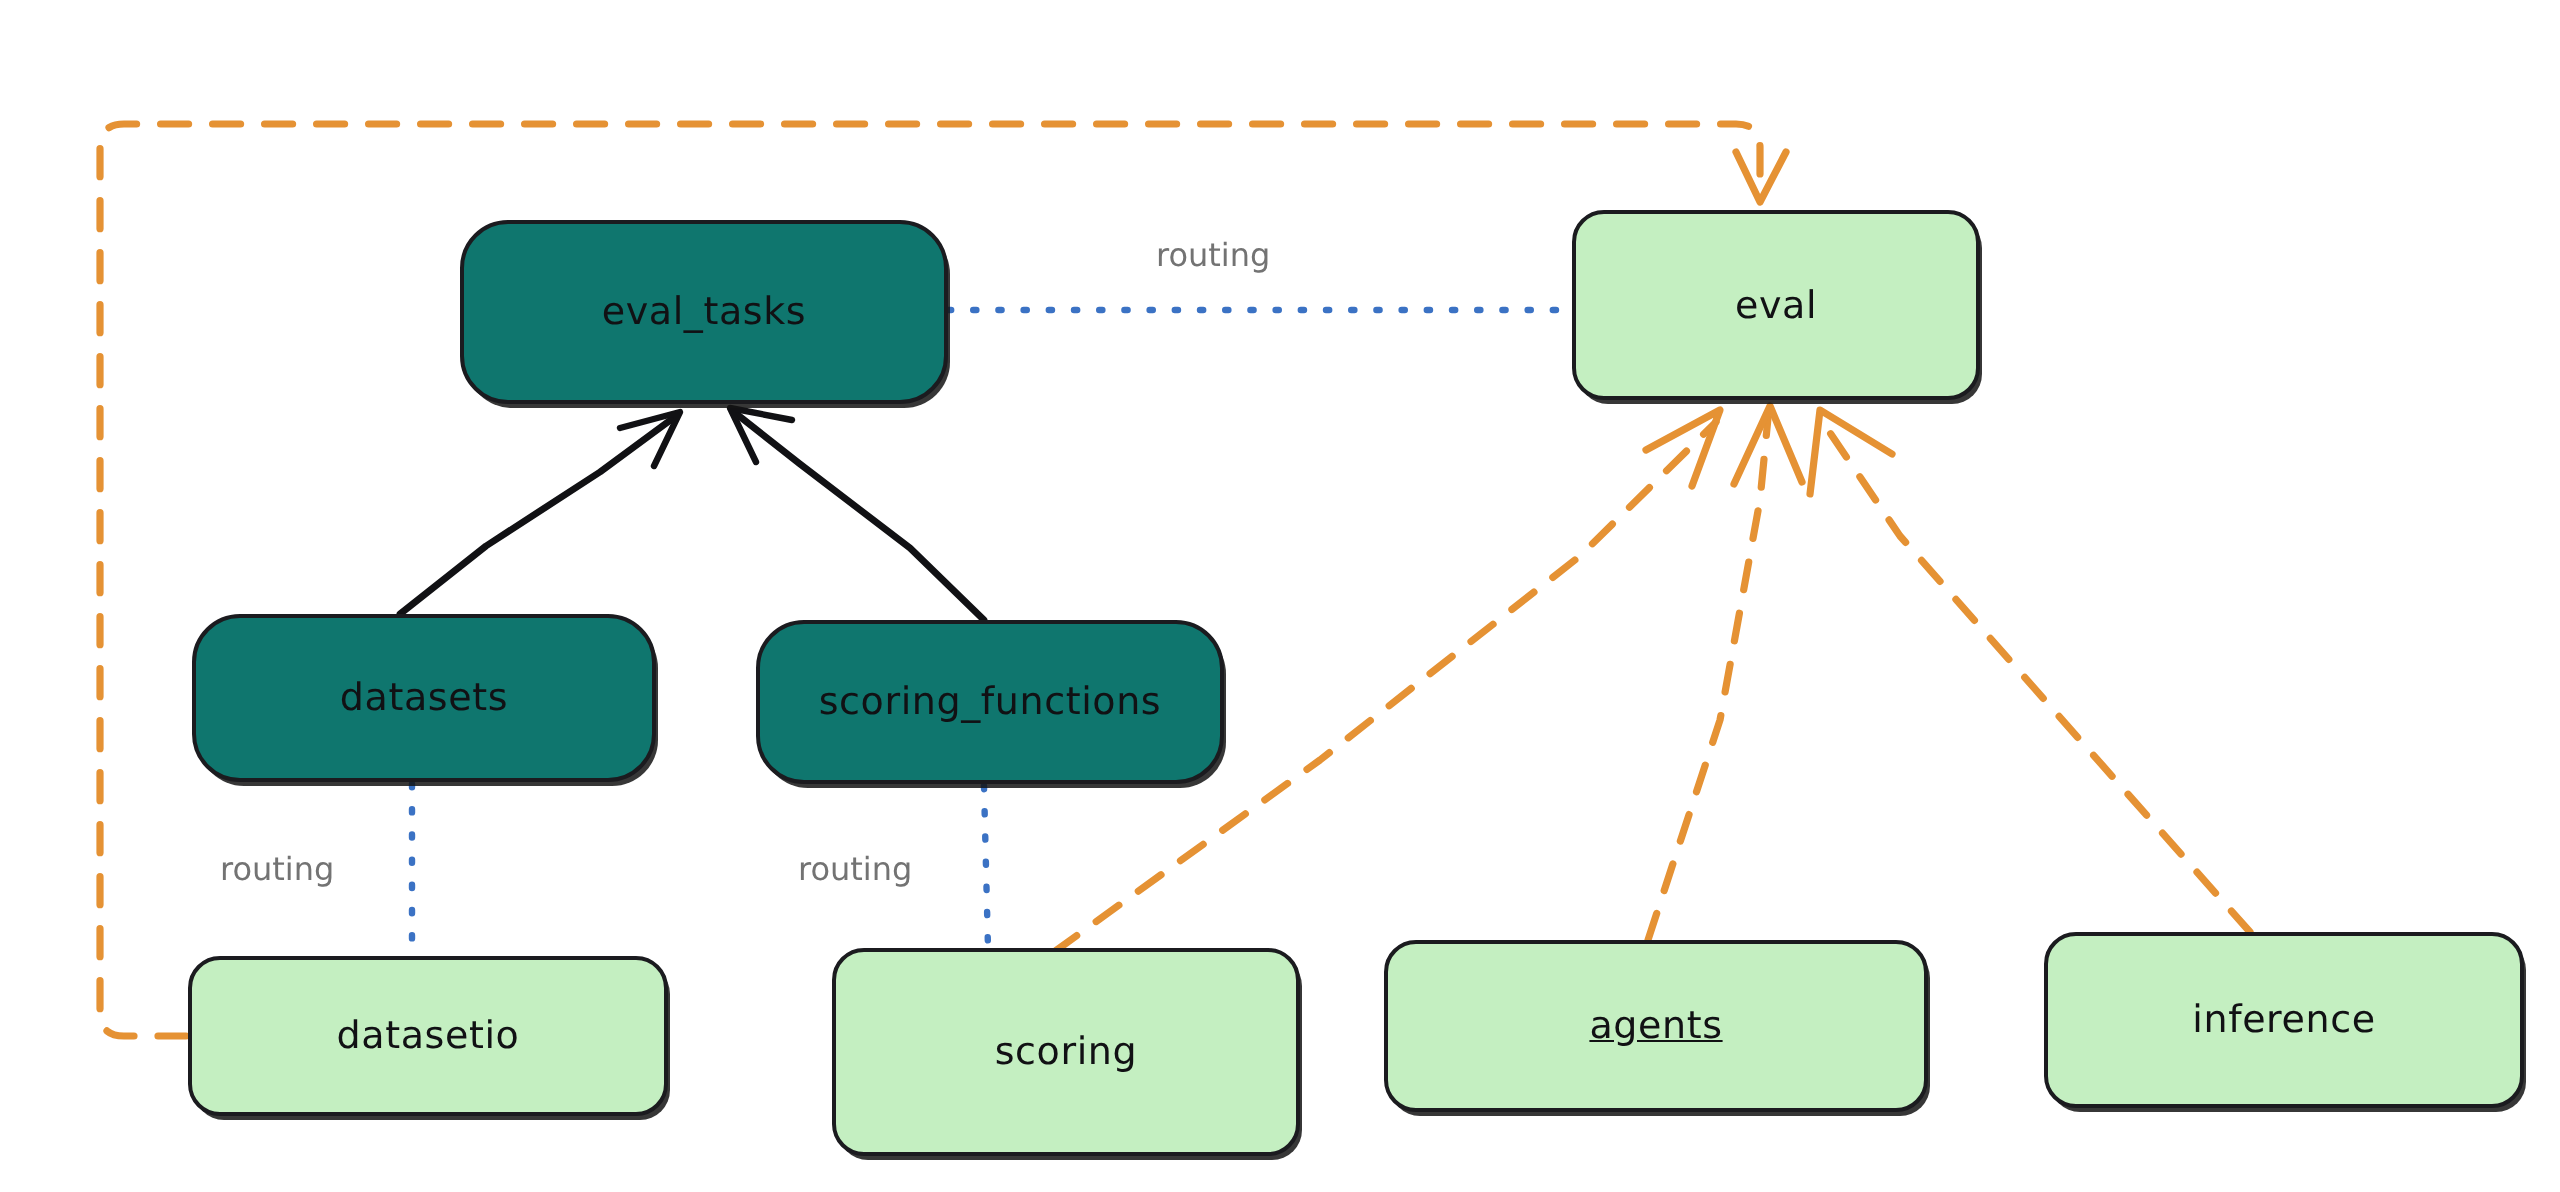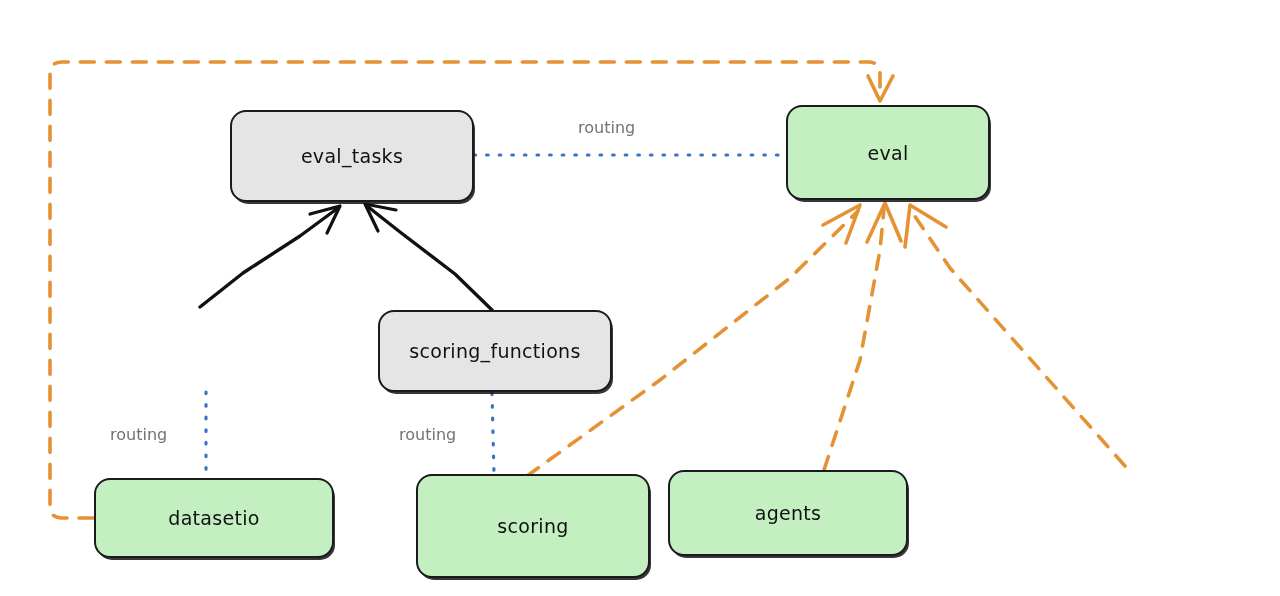--- a/index.html
+++ b/index.html
@@ -32,21 +32,21 @@
     display: flex;
     align-items: center;
     justify-content: center;
     text-align: center;
     color: #111114;
     font-family: "DejaVu Sans", sans-serif;
     font-size: 19px;
     letter-spacing: 0.3px;
     box-shadow: 2px 3px 0px -1px rgba(20,20,20,0.85);
   }
-  .node.blue { background: #e5e5e5; }
+  .node.blue { background: #0f766e; border-radius: 24px; }
   .node.green { background: #c4efc1; }
   .node-label { pointer-events: none; }
   .edge-label {
     position: absolute;
     color: #737373;
     font-family: "DejaVu Sans", sans-serif;
     font-size: 16px;
     white-space: nowrap;
   }
 </style>
@@ -101,37 +101,43 @@
   </svg>
 
   <div class="node blue" style="left:230px; top:110px; width:244px; height:92px;">
     <span class="node-label">eval_tasks</span>
   </div>
 
   <div class="node green" style="left:786px; top:105px; width:204px; height:95px;">
     <span class="node-label">eval</span>
   </div>
 
+  <div class="node blue" style="left:96px; top:307px; width:232px; height:84px;">
+    <span class="node-label">datasets</span>
+  </div>
 
   <div class="node blue" style="left:378px; top:310px; width:234px; height:82px;">
     <span class="node-label">scoring_functions</span>
   </div>
 
   <div class="node green" style="left:94px; top:478px; width:240px; height:80px;">
     <span class="node-label">datasetio</span>
   </div>
 
   <div class="node green" style="left:388px; top:474px; width:234px; height:104px;margin-left:28px;">
     <span class="node-label">scoring</span>
   </div>
 
-  <div class="node green" style="left:668px; top:470px; width:240px; height:86px;">
+  <div class="node green" style="left:692px; top:470px; width:272px; height:86px;text-decoration:underline;">
     <span class="node-label">agents</span>
   </div>
 
+  <div class="node green" style="left:1022px; top:466px; width:240px; height:88px;">
+    <span class="node-label">inference</span>
+  </div>
 
   <div class="edge-label" style="left:578px; top:118px;">routing</div>
 
   <div class="edge-label" style="left:110px; top:425px;">routing</div>
 
   <div class="edge-label" style="left:399px; top:425px;">routing</div>
 
 </div>
 
 </body></html>

